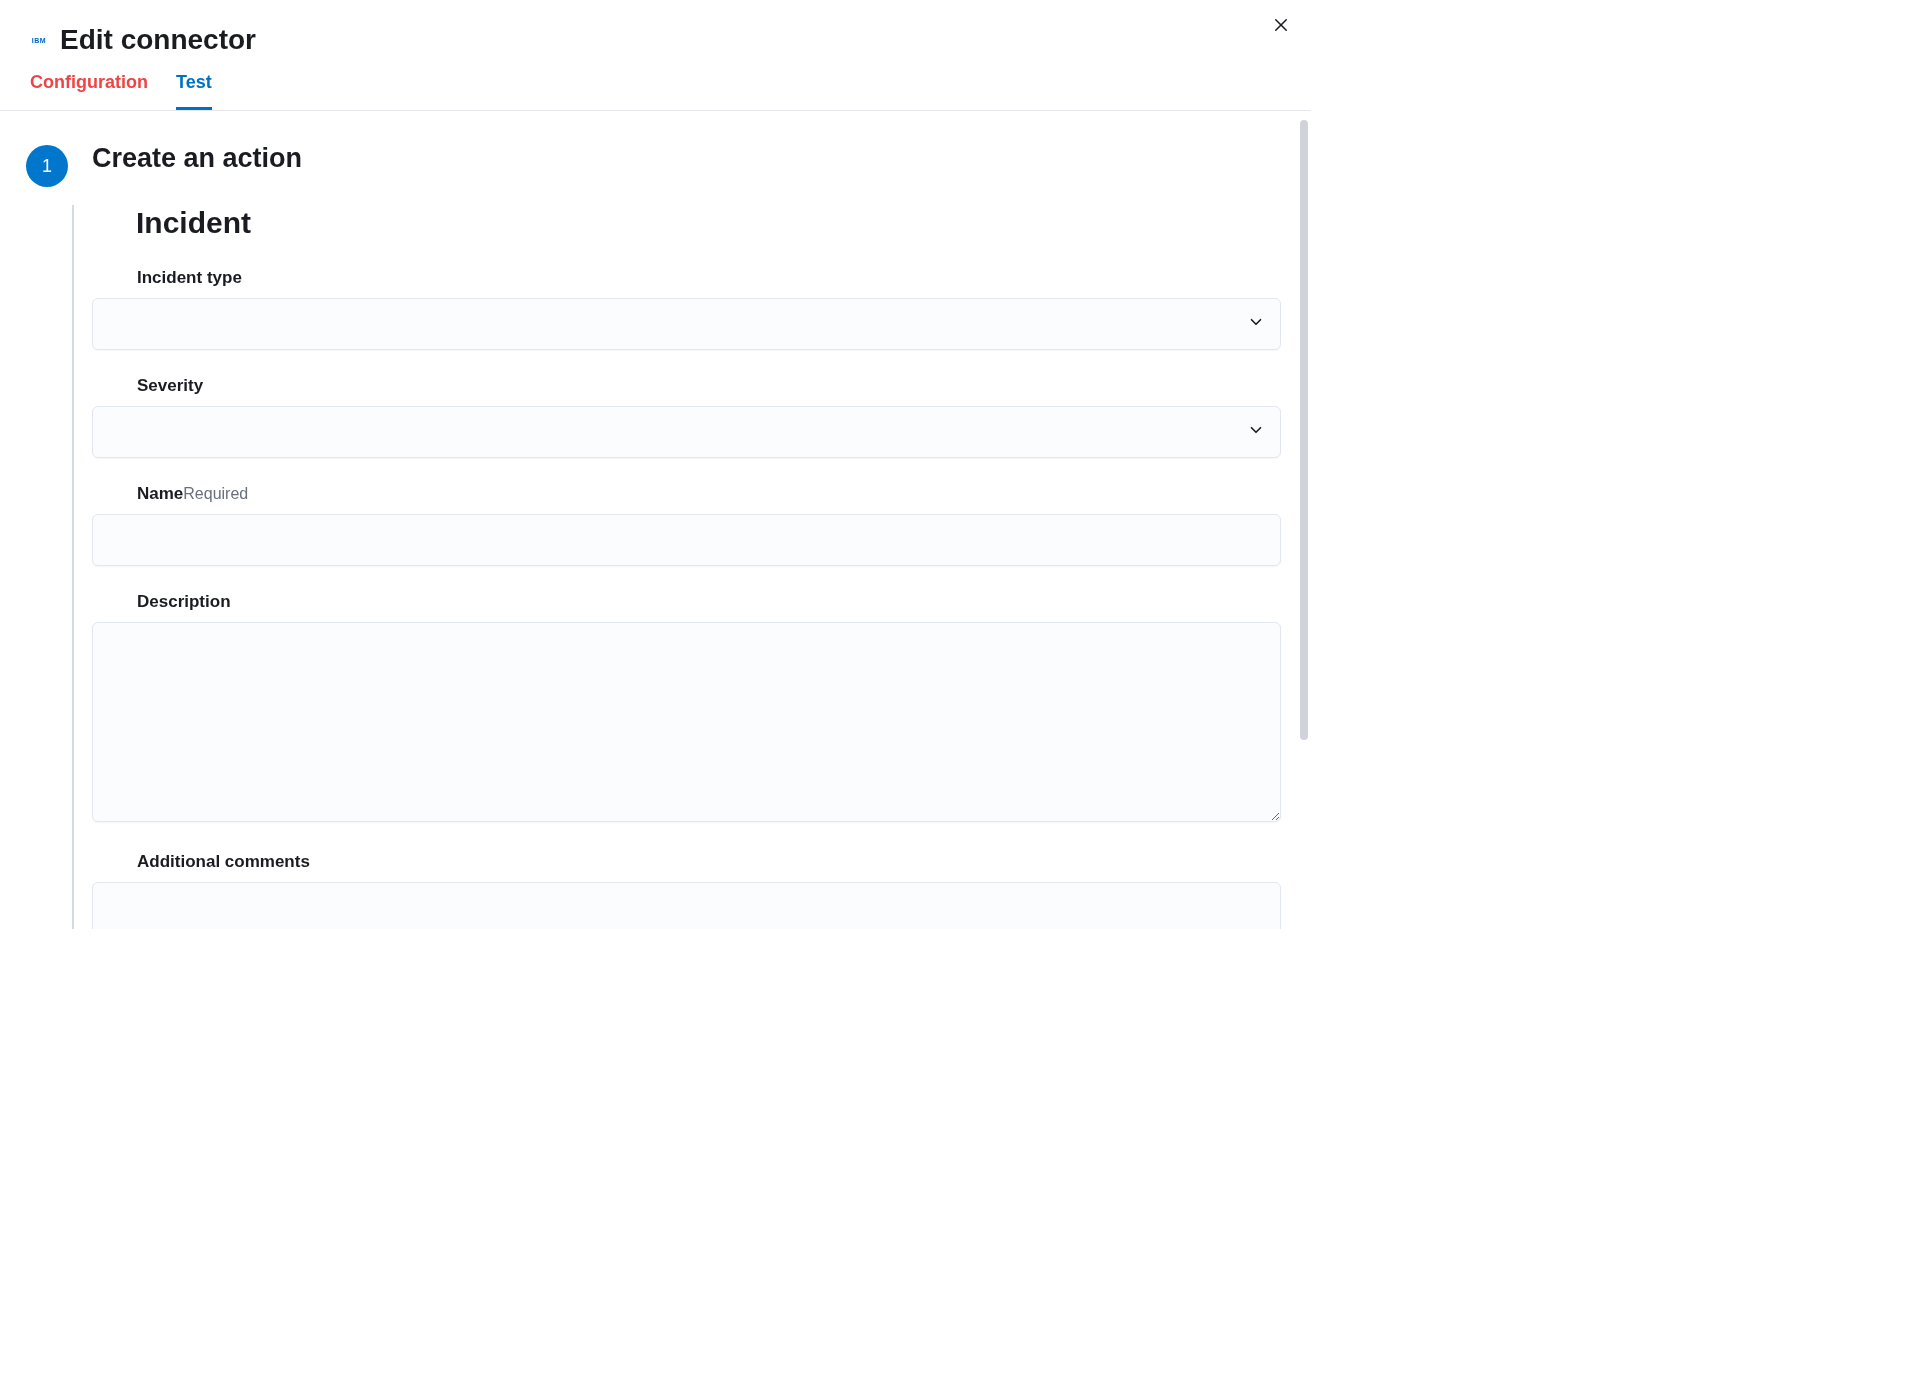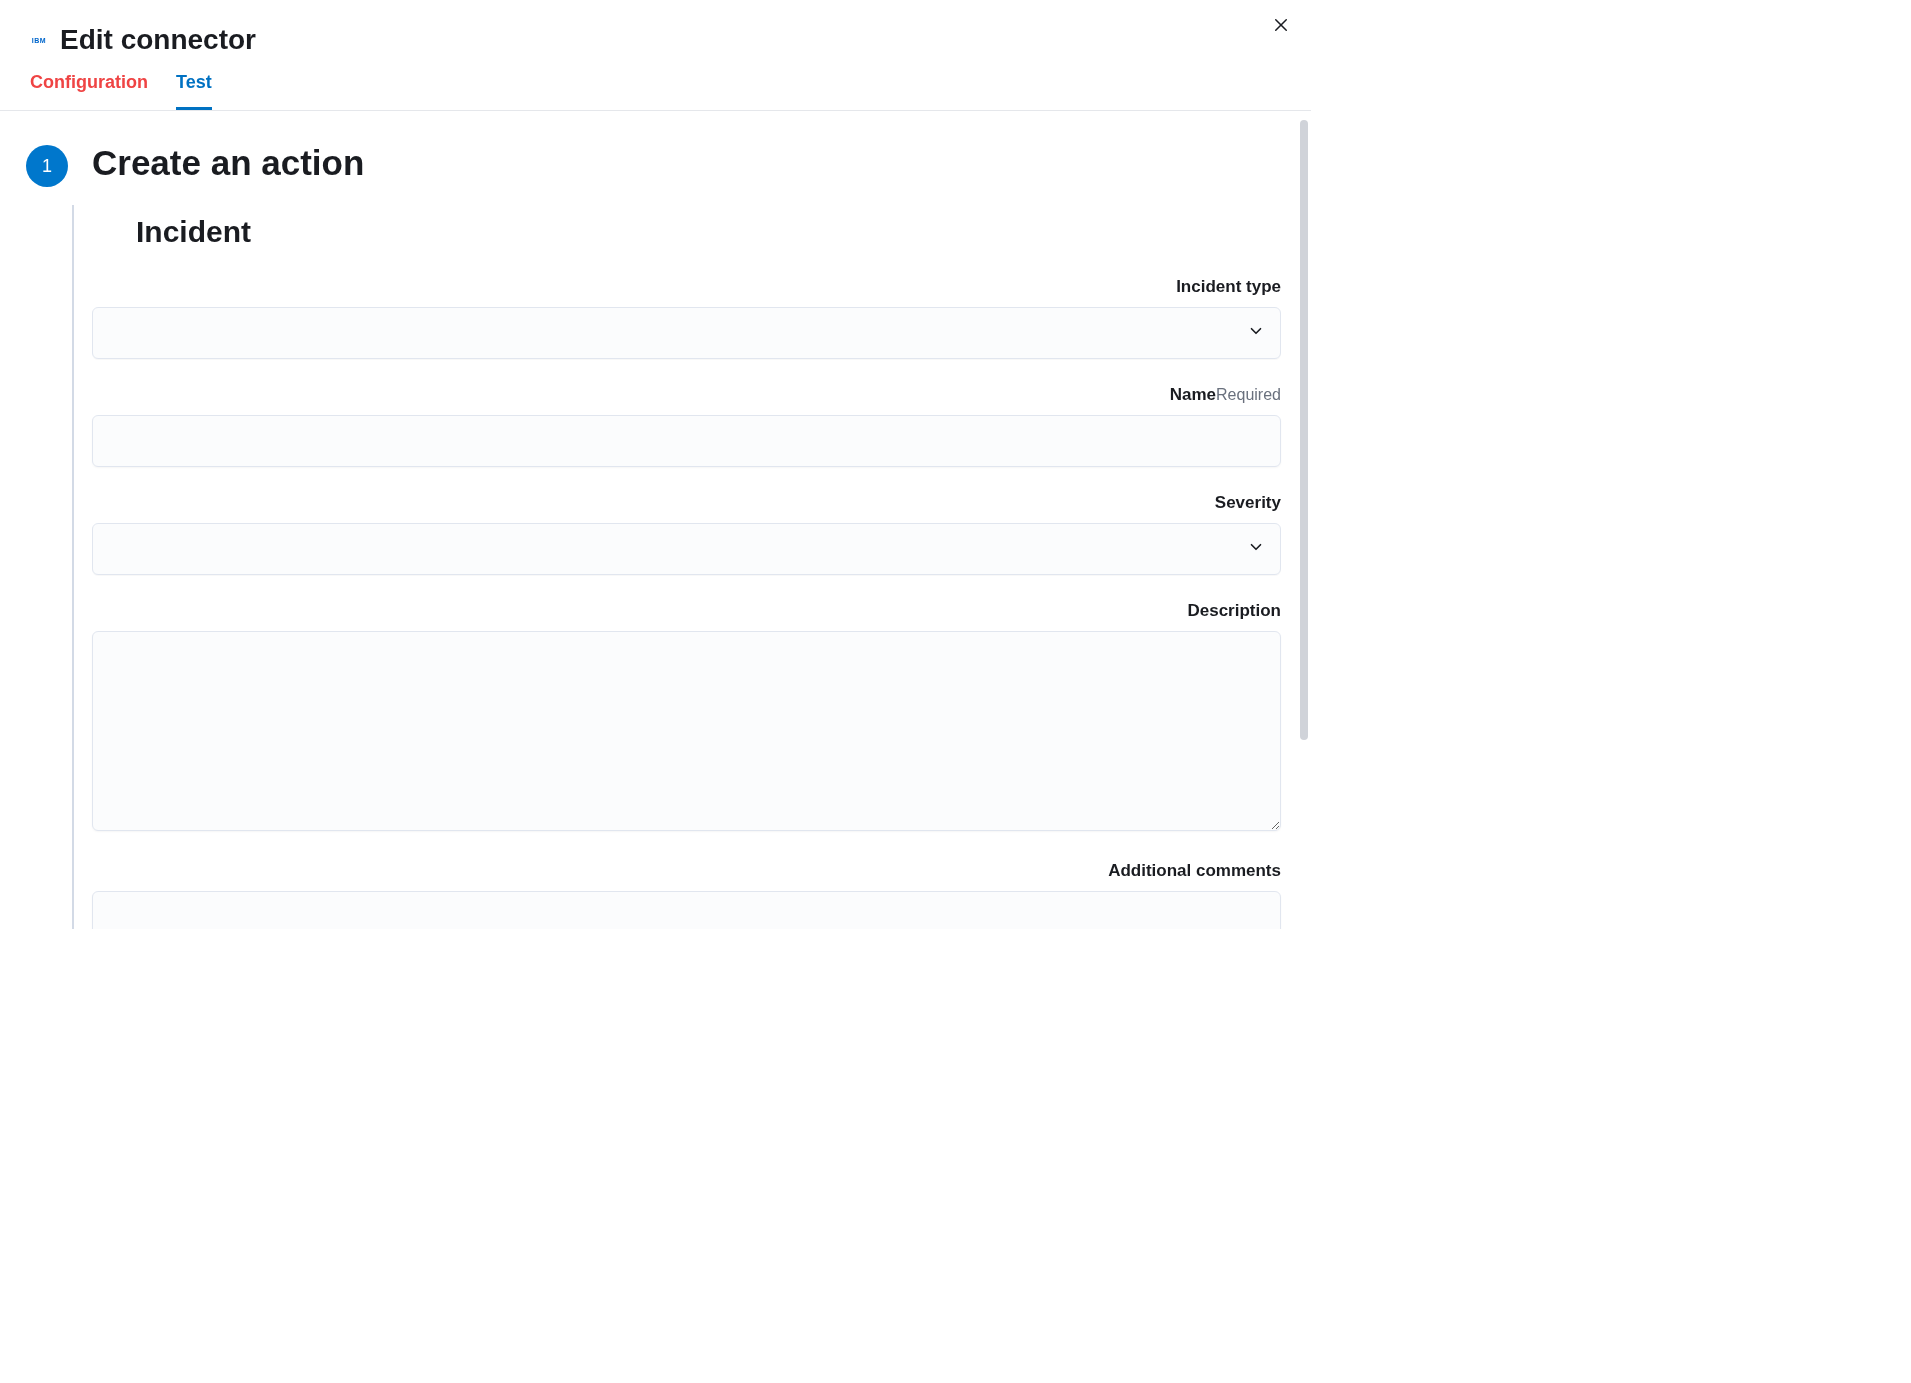--- a/index.html
+++ b/index.html
@@ -111,38 +111,38 @@
   }
   .step-line {
     position: absolute;
     left: 46px;
     top: 62px;
     bottom: 0;
     width: 2px;
     background: #d3dae6;
   }
   .step-title {
-    font-size: 35px;
+    font-size: 27px;
     font-weight: 700;
     color: #1a1c21;
     margin-bottom: 32px;
   }
   .section-title {
     font-size: 30px;
     font-weight: 700;
     color: #1a1c21;
     margin-bottom: 28px;
     margin-left: 44px;
   }
   .form-field {
     margin-bottom: 26px;
   }
   .label-row {
     display: flex;
-    justify-content: flex-end;
+    justify-content: flex-start;
     align-items: baseline;
     margin-bottom: 10px;
     margin-left: 45px;
   }
   .field-label {
     font-size: 17px;
     font-weight: 600;
     color: #1a1c21;
   }
   .required-text {
@@ -255,42 +255,42 @@
             <span class="chevron-icon">
               <svg viewBox="0 0 24 24" fill="none" stroke="currentColor" stroke-width="2.2" stroke-linecap="round" stroke-linejoin="round">
                 <polyline points="6 9 12 15 18 9"></polyline>
               </svg>
             </span>
           </div>
         </div>
 
         <div class="form-field">
           <div class="label-row">
-            <label class="field-label">Name</label>
-            <span class="required-text">Required</span>
-          </div>
-          <input type="text" class="text-input" value="" style="">
-        </div>
-
-        <div class="form-field">
-          <div class="label-row">
             <label class="field-label">Severity</label>
           </div>
           <div class="select-wrap">
             <select class="select-input"></select>
             <span class="chevron-icon">
               <svg viewBox="0 0 24 24" fill="none" stroke="currentColor" stroke-width="2.2" stroke-linecap="round" stroke-linejoin="round">
                 <polyline points="6 9 12 15 18 9"></polyline>
               </svg>
             </span>
           </div>
         </div>
 
         <div class="form-field">
           <div class="label-row">
+            <label class="field-label">Name</label>
+            <span class="required-text">Required</span>
+          </div>
+          <input type="text" class="text-input" value="" style="">
+        </div>
+
+        <div class="form-field">
+          <div class="label-row">
             <label class="field-label">Description</label>
           </div>
           <textarea class="textarea-input" style=""></textarea>
         </div>
 
         <div class="form-field">
           <div class="label-row">
             <label class="field-label">Additional comments</label>
           </div>
           <textarea class="textarea-input short" style=""></textarea>

